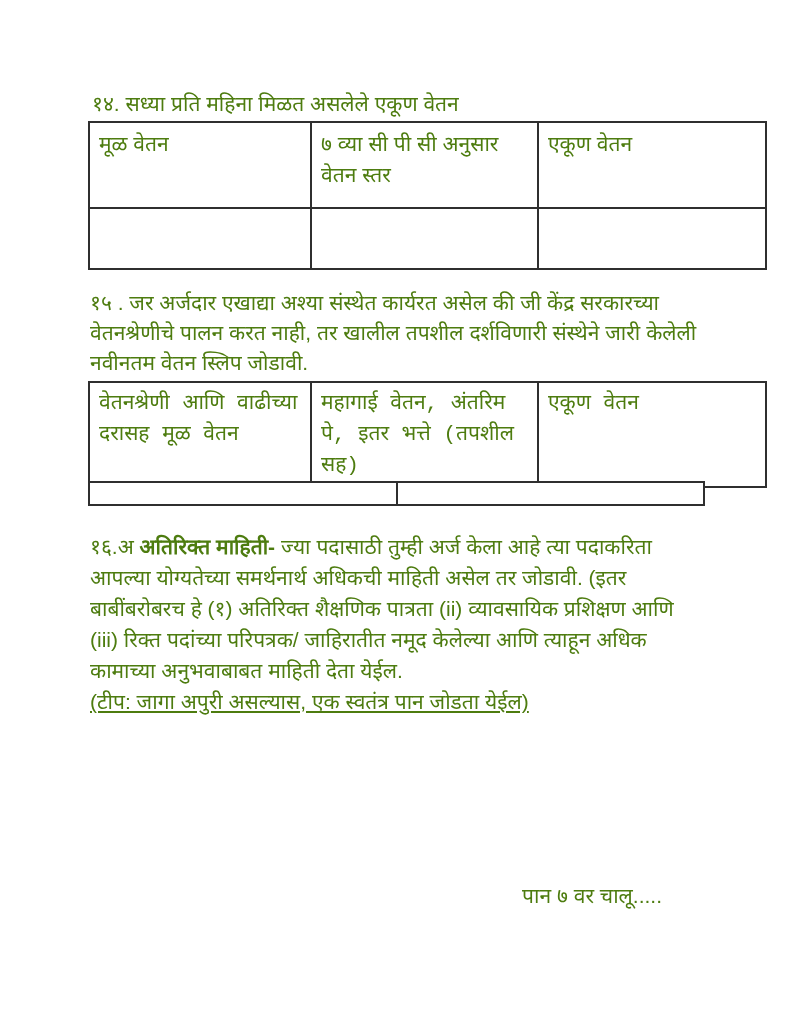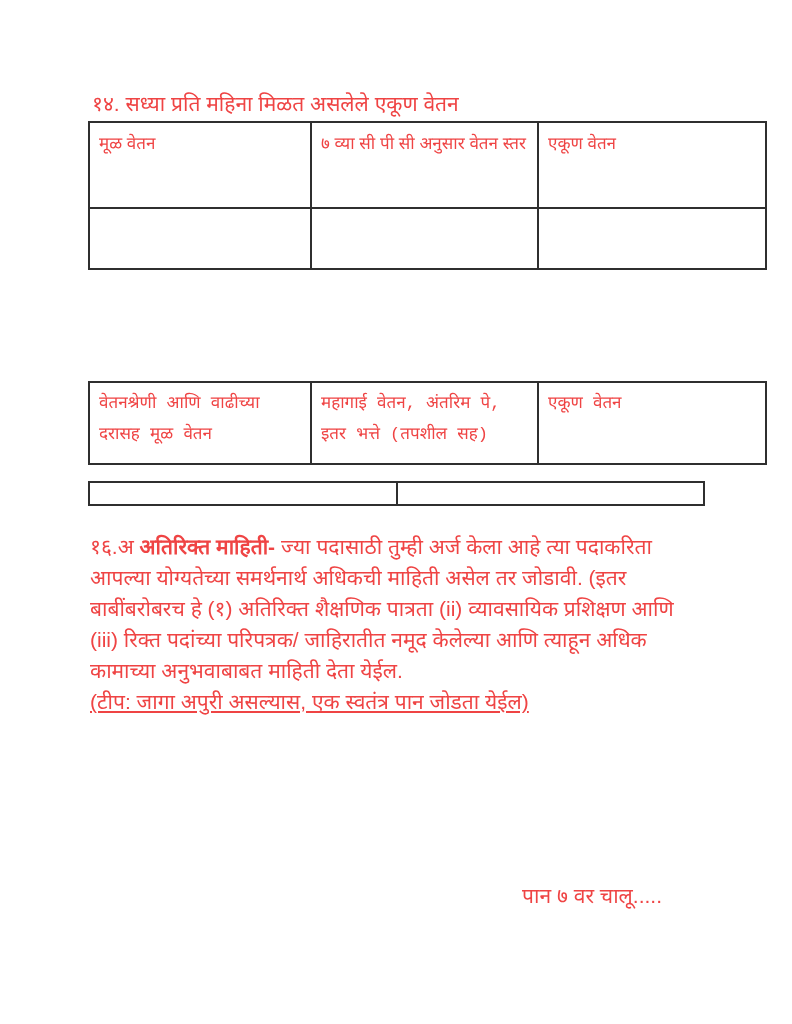--- a/index.html
+++ b/index.html
@@ -1,21 +1,21 @@
 <!DOCTYPE html>
 <html><head>
 <meta charset="utf-8">
 <style>
   html,body{margin:0;padding:0;background:#ffffff;}
   .page{
     position:relative;
     width:792px;height:1024px;
     background:#ffffff;
     font-family:"Liberation Sans","DejaVu Sans",sans-serif;
-    color:#ef4444;
+    color:#4d7c0f;
     overflow:hidden;
   }
   .heading{
     position:absolute;
     font-size:21px;
     line-height:28px;
     white-space:nowrap;
   }
   .para{
     position:absolute;
@@ -26,21 +26,21 @@
   table.doc-table{
     position:absolute;
     border-collapse:collapse;
     table-layout:fixed;
     background:#ffffff;
   }
   table.doc-table td{
     border:2px solid #2f2f2f;
     vertical-align:top;
     padding:5px 9px;
-    font-size:17px;
+    font-size:21px;
     line-height:31px;
     text-align:left;
     font-weight:normal;
     overflow:hidden;
   }
   table.answer-strip td{
     border:2px solid #2f2f2f;
     padding:0;
     height:21px;
   }
@@ -85,20 +85,21 @@
       <td class="col3">एकूण वेतन</td>
     </tr>
     <tr class="blank">
       <td class="col1"></td>
       <td class="col2"></td>
       <td class="col3"></td>
     </tr>
   </tbody>
     </table>
 
+  <div id="para15" class="para">१५ . जर अर्जदार एखाद्या अश्या संस्थेत कार्यरत असेल की जी केंद्र सरकारच्या वेतनश्रेणीचे पालन करत नाही, तर खालील तपशील दर्शविणारी संस्थेने जारी केलेली नवीनतम वेतन स्लिप जोडावी.</div>
 
   <table id="table15" class="doc-table">
     <tbody>
         <tr class="hdr">
       <td class="col1">वेतनश्रेणी आणि वाढीच्या दरासह मूळ वेतन</td>
       <td class="col2">महागाई वेतन, अंतरिम पे, इतर भत्ते (तपशील सह)</td>
       <td class="col3">एकूण वेतन</td>
     </tr>
   </tbody>
     </table>

